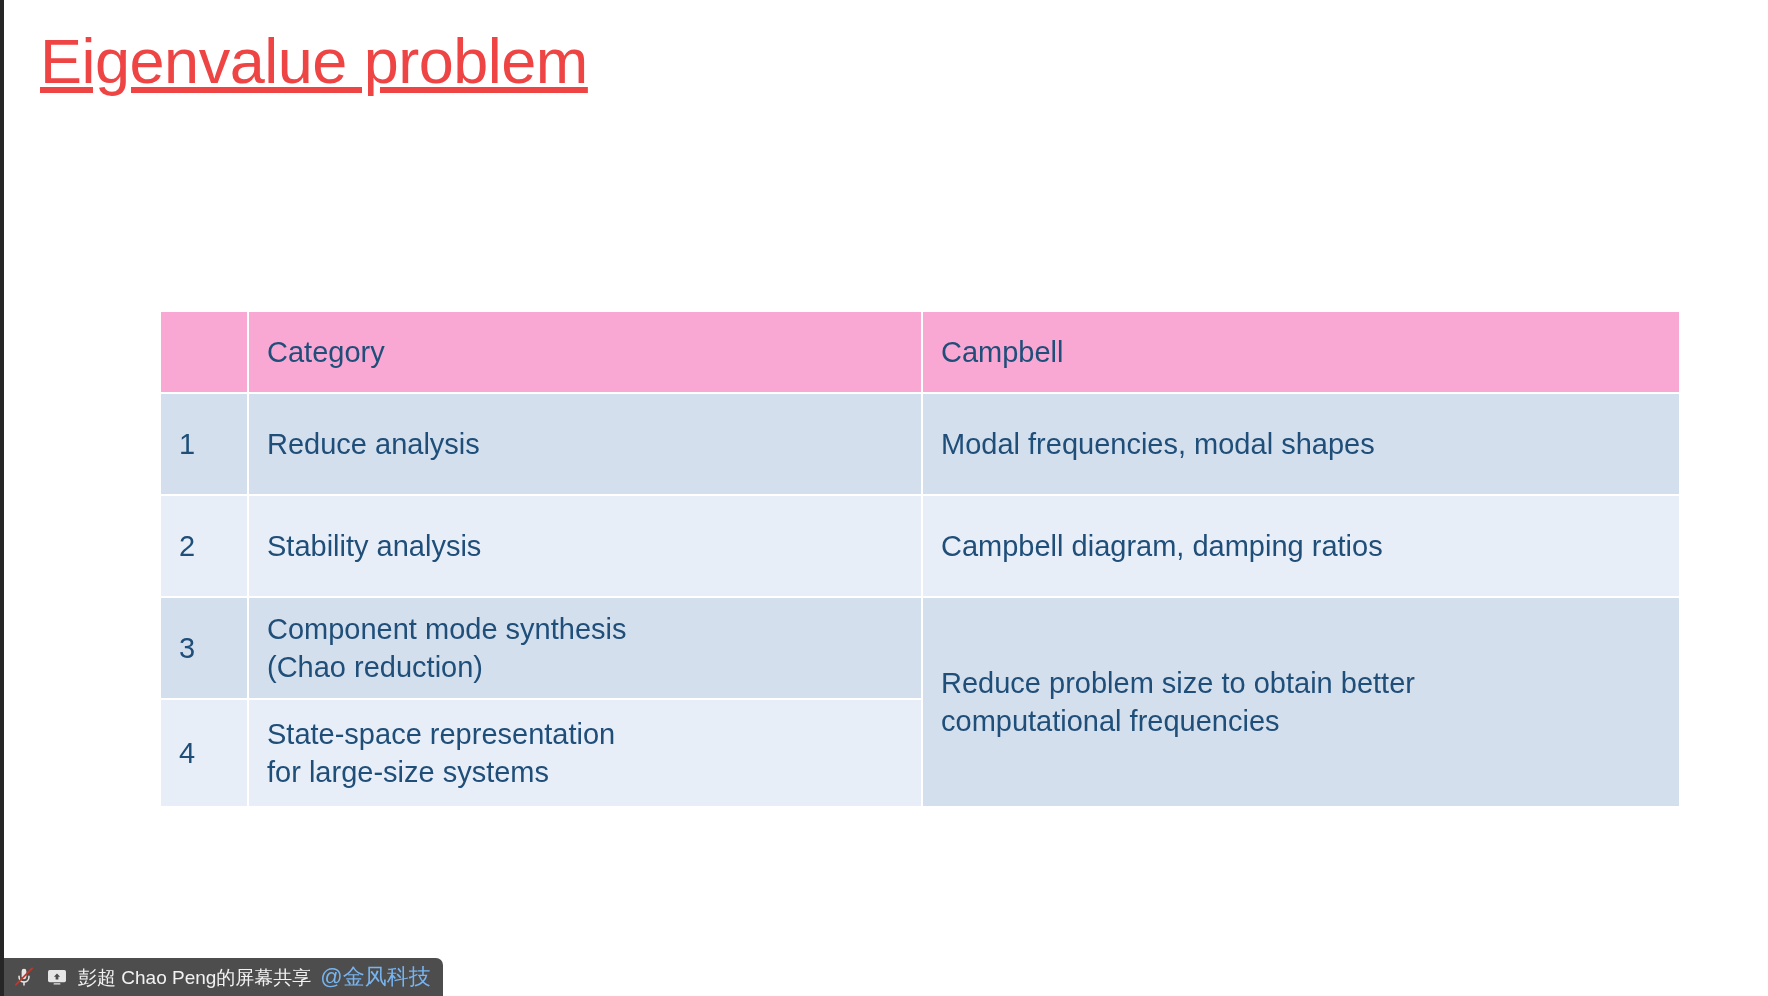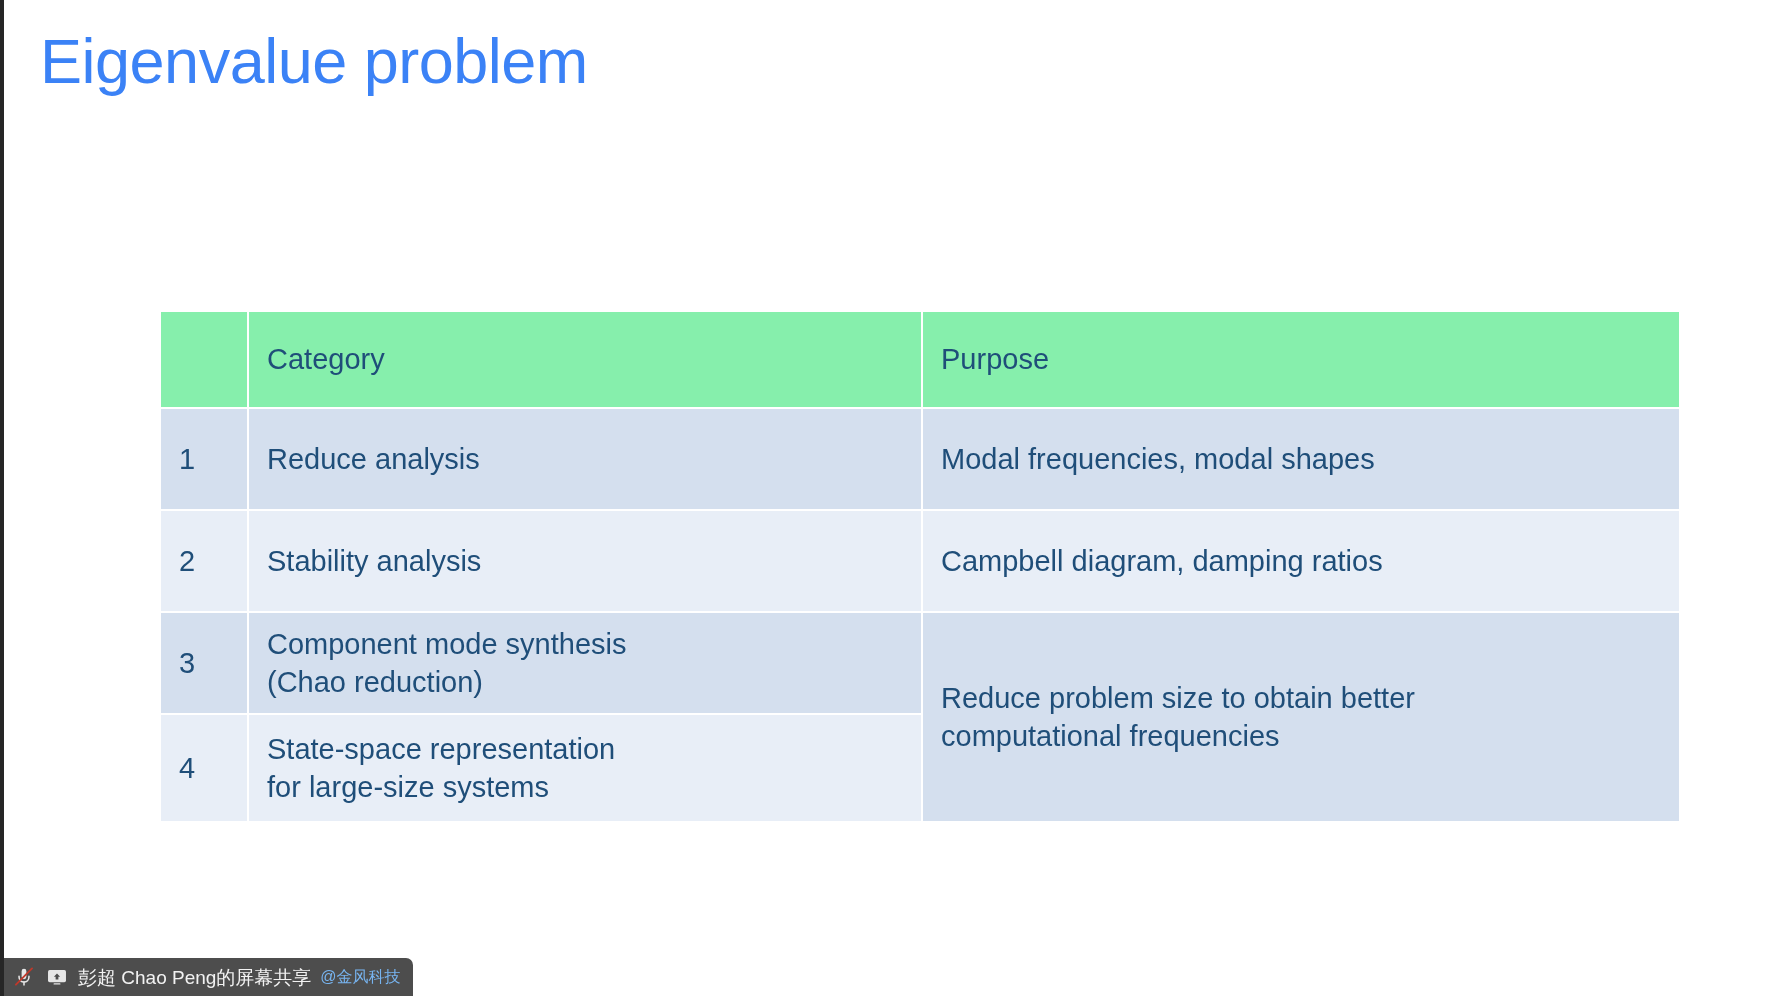--- a/index.html
+++ b/index.html
@@ -25,23 +25,24 @@
     position: absolute;
     left: 36px;
     top: 26px;
     width: 1400px;
   }
 
   #page-title {
     font-size: 63px;
     line-height: 1.12;
     font-weight: 400;
-    color: #3b82f6;
+    color: #ef4444;
     letter-spacing: -0.5px;
     white-space: nowrap;
+    text-decoration: underline;
   }
 
   #page-subtitle {
     position: absolute;
     left: 52px;
     top: 148px;
     font-size: 37px;
     line-height: 1.2;
     font-weight: 400;
     color: #1F4E79;
@@ -76,25 +77,25 @@
     line-height: 1.32;
   }
 
   
   col.c-index   { width: 86px; }
   col.c-cat     { width: 672px; }
   col.c-purpose { width: 756px; }
 
   
   thead th {
-    background: #86efac;
+    background: #f9a8d4;
     color: #ffffff;
     font-weight: bold;
     font-size: 33px;
-    height: 95px;
+    height: 80px;
   }
   thead th.idx-head { padding: 0; }
 
   
   tbody tr.row-odd  > td { background: #D4DFEE; }
   tbody tr.row-even > td { background: #E8EEF7; }
 
   td.idx {
     font-size: 29px;
     padding-left: 22px;
@@ -142,21 +143,21 @@
   }
 
   #share-text {
     color: #F2F2F2;
     font-size: 19px;
     line-height: 1;
   }
 
   #share-org {
     color: #77B4F0;
-    font-size: 16px;
+    font-size: 22px;
     line-height: 1;
   }
 </style>
 </head>
 <body>
 
 <div id="slide">
 
   <div id="title-block">
     <div id="page-title">Eigenvalue problem</div>
@@ -167,21 +168,21 @@
     <table class="slide-table">
       <colgroup>
         <col class="c-index">
         <col class="c-cat">
         <col class="c-purpose">
       </colgroup>
       <thead>
         <tr>
           <th class="idx-head"></th>
           <th>Category</th>
-          <th>Purpose</th>
+          <th>Campbell</th>
         </tr>
       </thead>
       <tbody>
 
         <tr class="row-odd r1">
           <td class="idx">1</td>
           <td>
             <span class="cell-line">Reduce analysis</span>
           </td>
           <td>

